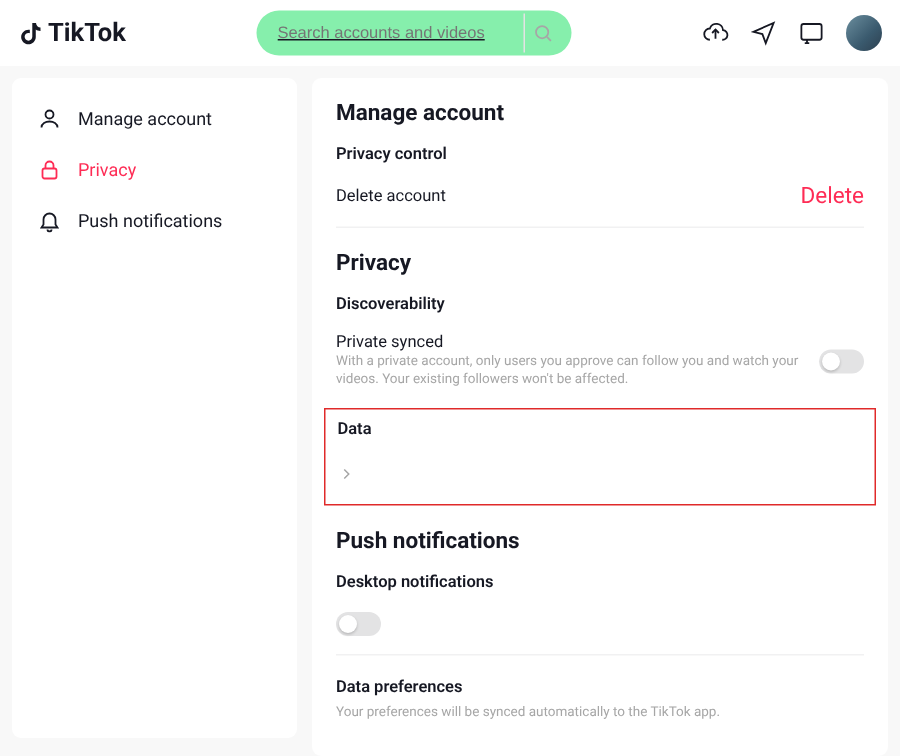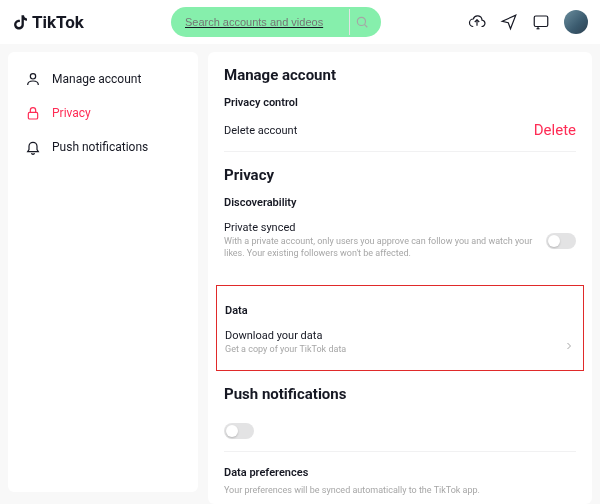--- a/index.html
+++ b/index.html
@@ -22,21 +22,21 @@
 h2.section-h { font-size: 15px; font-weight: 700; margin-bottom: 12px; }
 h3.sub-h { font-size: 11px; font-weight: 600; margin-bottom: 6px; }
 .row { display: flex; align-items: center; justify-content: space-between; padding: 6px 0; }
 .row .left { flex: 1; }
 .row .label { font-size: 11px; color: #161823; }
 .row .help { font-size: 9px; color: #a6a6a6; margin-top: 2px; line-height: 1.3; }
 .row .action { font-size: 15px; color: #fe2c55; cursor: pointer; }
 .divider { border-bottom: 1px solid #f1f1f2; margin: 6px 0 14px 0; }
 .toggle { width: 30px; height: 16px; background: #e3e3e4; border-radius: 10px; position: relative; cursor: pointer; flex-shrink: 0; margin-top: 2px; }
 .toggle::after { content: ""; position: absolute; left: 2px; top: 2px; width: 12px; height: 12px; background: #fff; border-radius: 50%; box-shadow: 0 1px 2px rgba(0,0,0,.2); }
-.highlight-box { border: 1.5px solid #e02a2a; padding: 18px 8px 8px 8px; margin: 20px -8px 14px -8px; }
+.highlight-box { border: 1.5px solid #e02a2a; padding: 6px 8px 8px 8px; margin: 7px -8px 14px -8px; }
 .chev { color: #a6a6a6; display: flex; align-items: center; margin-top: 6px; }
 </style>
 </head>
 <body>
 
 <div class="topbar">
   <div class="logo">
     <svg width="18" height="18" viewBox="0 0 24 24">
         <path fill="#161823" d="M16 3c.2 2.2 1.8 4 4 4.2v3c-1.5.05-3-.4-4.2-1.3v6.6c0 3.6-3 6.5-6.5 6.5S2.8 19 2.8 15.5 5.8 9 9.3 9c.4 0 .8 0 1.2.1v3.1c-.4-.1-.8-.2-1.2-.2-1.9 0-3.4 1.5-3.4 3.4s1.5 3.4 3.4 3.4 3.4-1.5 3.4-3.4V3H16z"></path>
       </svg>
@@ -117,41 +117,38 @@
       </div>
       <div class="action">Delete</div>
     </div>
     <div class="divider"></div>
 
     <h2 class="section-h">Privacy</h2>
     <h3 class="sub-h">Discoverability</h3>
     <div class="row">
       <div class="left">
         <div class="label">Private synced</div>
-        <div class="help">With a private account, only users you approve can follow you and watch your likes. Your existing followers won't be affected.</div>
+        <div class="help">With a private account, only users you approve can follow you and watch your videos. Your existing followers won't be affected.</div>
       </div>
       <div class="toggle"></div>
     </div>
 
     <div class="highlight-box">
       <h3 class="sub-h">Data</h3>
       <div class="row">
-        <div class="left">
-          <div class="label">Download your data</div>
-          <div class="help">Get a copy of your TikTok data</div>
-        </div>
         <div class="chev">
           <svg width="12" height="12" viewBox="0 0 24 24" fill="none" stroke="currentColor" stroke-width="2">
               <path d="M9 6l6 6-6 6"></path>
             </svg>
         </div>
       </div>
     </div>
 
     <h2 class="section-h">Push notifications</h2>
+    <h3 class="sub-h">Desktop notifications</h3>
     <div class="row">
       <div class="toggle"></div>
     </div>
     <div class="divider"></div>
 
     <h3 class="sub-h">Data preferences</h3>
     <div class="help" style="font-size:9px;color:#a6a6a6;margin-bottom:8px">Your preferences will be synced automatically to the TikTok app.</div>
 
   </div>
 </div>

